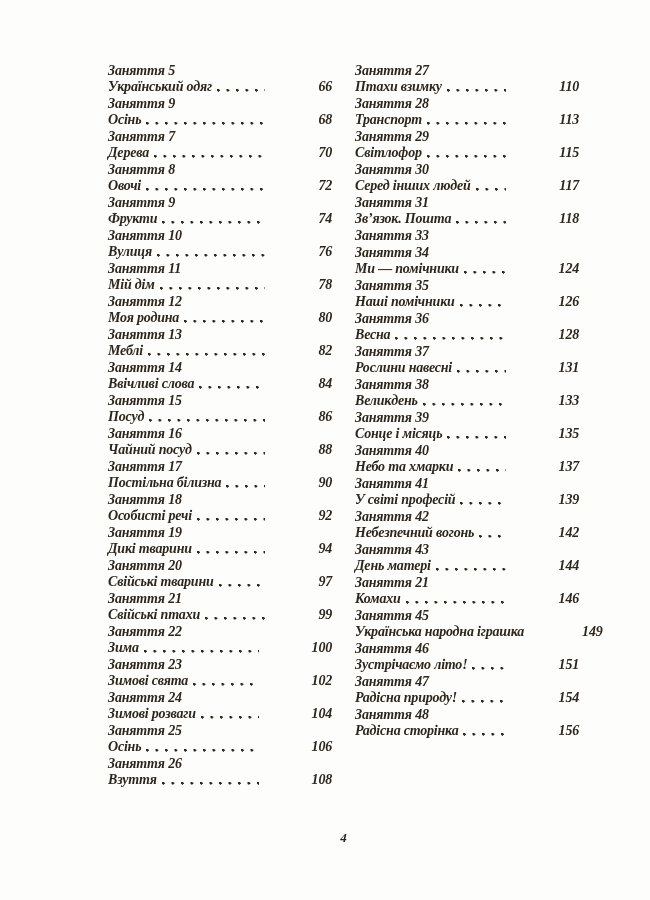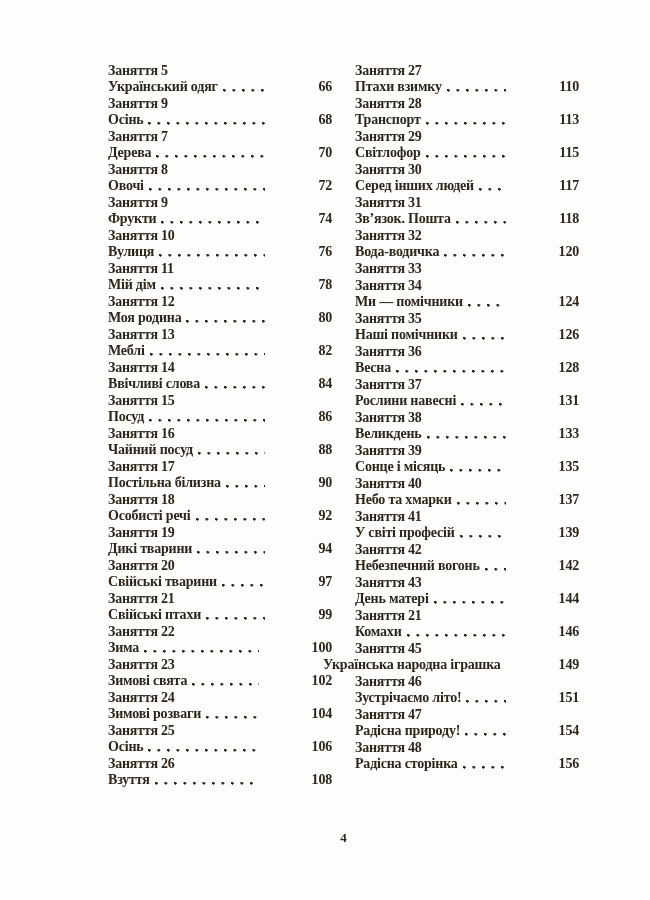--- a/index.html
+++ b/index.html
@@ -8,20 +8,21 @@
     background: #ffffff;
   }
   .page {
     position: relative;
     width: 650px;
     height: 900px;
     background: #fdfdfb;
     font-family: "Liberation Serif", serif;
     color: #2e261c;
     overflow: hidden;
+    font-style: italic;
   }
   .toc {
     position: absolute;
     left: 108px;
     top: 63px;
     width: 471px;
     display: flex;
     gap: 23px;
   }
   .toc-col {
@@ -36,21 +37,20 @@
   .row {
     font-size: 14px;
     font-weight: 700;
     line-height: 16px;
     letter-spacing: -0.2px;
     white-space: nowrap;
   }
   .row {
     display: flex;
     align-items: baseline;
-    justify-content: flex-end;
   }
   .title {
     flex: 0 0 auto;
   }
   .leader {
     flex: 1 1 auto;
     min-width: 0;
     height: 3px;
     align-self: flex-end;
     margin: 0 5px 3px 5px;
@@ -292,28 +292,20 @@
         </div>
         <div class="entry">
           <div class="lesson">Заняття 31</div>
           <div class="row">
             <span class="title">Зв’язок. Пошта</span>
             <span class="leader"></span>
             <span class="pagenum">118</span>
           </div>
         </div>
         <div class="entry">
-          <div class="lesson">Заняття 32</div>
-          <div class="row">
-            <span class="title">Вода-водичка</span>
-            <span class="leader"></span>
-            <span class="pagenum">120</span>
-          </div>
-        </div>
-        <div class="entry">
           <div class="lesson">Заняття 33</div>
         </div>
         <div class="entry">
           <div class="lesson">Заняття 34</div>
           <div class="row">
             <span class="title">Ми — помічники</span>
             <span class="leader"></span>
             <span class="pagenum">124</span>
           </div>
         </div>

